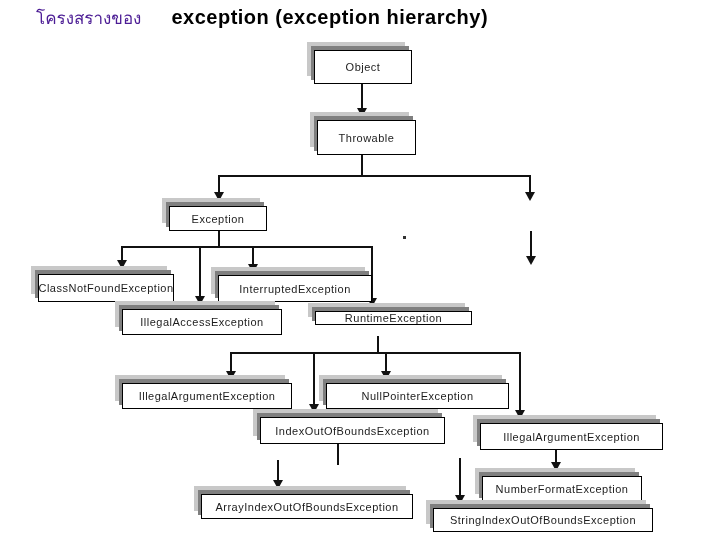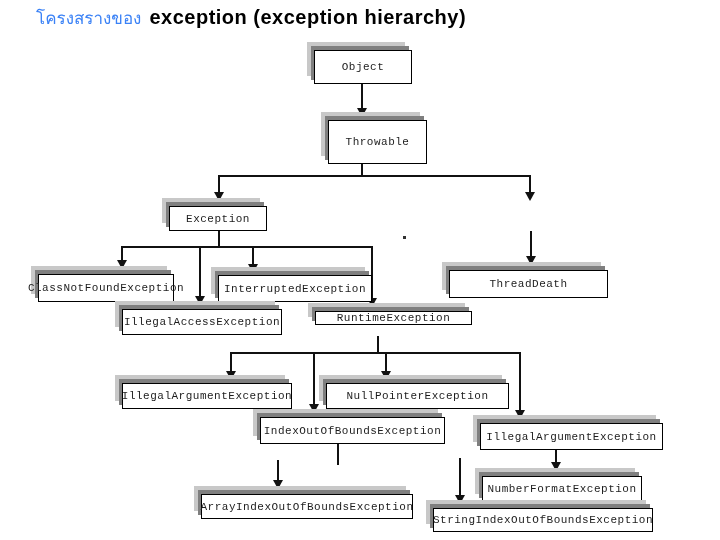--- a/index.html
+++ b/index.html
@@ -19,39 +19,39 @@
     position: absolute;
     left: 36px;
     top: 4px;
     display: flex;
     align-items: baseline;
     white-space: nowrap;
   }
   #title-thai {
     font-family: "DejaVu Sans", sans-serif;
     font-size: 17px;
-    color: #3b82f6;
+    color: #4c1d95;
   }
   #title-main {
-    margin-left: 8px;
+    margin-left: 30px;
     font-family: "Liberation Sans", sans-serif;
     font-weight: bold;
     font-size: 20px;
     letter-spacing: 0.5px;
     color: #000;
   }
   .node {
     position: absolute;
     background: #ffffff;
     border: 1px solid #000000;
     box-shadow: -3px -4px 0 #7f7f7f, -7px -8px 0 #c8c8c8;
     display: flex;
     align-items: center;
     justify-content: center;
-    font-family: Liberation Mono, monospace;
+    font-family: Liberation Sans, sans-serif;
     font-size: 11px;
     letter-spacing: 0.5px;
     color: #1c1c1c;
     box-sizing: border-box;
     white-space: nowrap;
   }
   .vline {
     position: absolute;
     width: 2px;
     background: #111;
@@ -128,25 +128,24 @@
   <div class="arrow-head" style="left:273px; top:480px;"></div>
   <div class="vline" style="left:459px; top:458px; height:37px;"></div>
   <div class="arrow-head" style="left:455px; top:495px;"></div>
 
   <div class="vline" style="left:555px; top:450px; height:12px;"></div>
   <div class="arrow-head" style="left:551px; top:462px;"></div>
 
   <div id="stray-dot"></div>
 
   <div class="node" style="left:314px; top:50px;  width:98px;  height:34px;">Object</div>
-  <div class="node" style="left:328px; top:120px; width:99px;  height:44px;">Throwable</div>
+  <div class="node" style="left:317px; top:120px; width:99px;  height:35px;">Throwable</div>
   <div class="node" style="left:169px; top:206px; width:98px;  height:25px;">Exception</div>
   <div class="node" style="left:38px;  top:274px; width:136px; height:28px;">ClassNotFoundException</div>
   <div class="node" style="left:218px; top:275px; width:154px; height:27px;">InterruptedException</div>
-  <div class="node" style="left:449px; top:270px; width:159px; height:28px;">ThreadDeath</div>
   <div class="node" style="left:122px; top:309px; width:160px; height:26px;">IllegalAccessException</div>
   <div class="node" style="left:315px; top:311px; width:157px; height:14px;">RuntimeException</div>
   <div class="node" style="left:122px; top:383px; width:170px; height:26px;">IllegalArgumentException</div>
   <div class="node" style="left:326px; top:383px; width:183px; height:26px;">NullPointerException</div>
   <div class="node" style="left:260px; top:417px; width:185px; height:27px;">IndexOutOfBoundsException</div>
   <div class="node" style="left:480px; top:423px; width:183px; height:27px;">IllegalArgumentException</div>
   <div class="node" style="left:482px; top:476px; width:160px; height:26px;">NumberFormatException</div>
   <div class="node" style="left:201px; top:494px; width:212px; height:25px;">ArrayIndexOutOfBoundsException</div>
   <div class="node" style="left:433px; top:508px; width:220px; height:24px;">StringIndexOutOfBoundsException</div>
 

